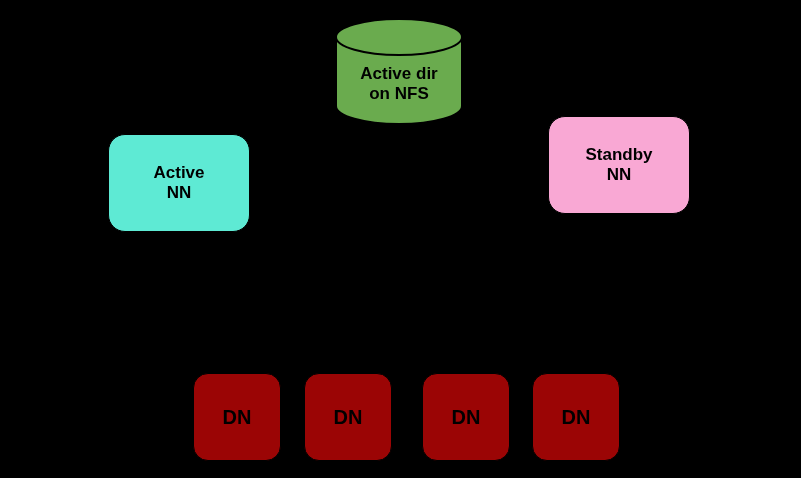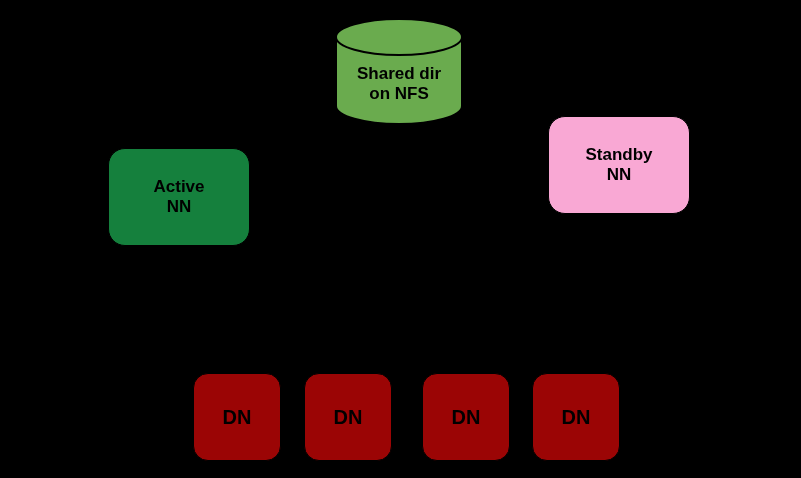--- a/index.html
+++ b/index.html
@@ -67,26 +67,26 @@
 <body>
 
 <div id="canvas" style="width: 801px; height: 478px; background: rgb(0, 0, 0);">
 
   <div class="cylinder" id="shared-storage-node" style="left: 335px; top: 18px; width: 128px; height: 107px;">
     <svg class="cyl-svg" id="cyl-svg" xmlns="http://www.w3.org/2000/svg" width="128" height="107" viewBox="0 0 128 107">
       <path id="cyl-body" fill="#6aab4e" stroke="#000000" stroke-width="2" d="M1,19 L1,88 A63,18 0 0 0 127,88 L127,19 Z"></path>
       <ellipse id="cyl-top" fill="#6aab4e" stroke="#000000" stroke-width="2" cx="64" cy="19" rx="63" ry="18"></ellipse>
     </svg>
     <div class="cyl-text" id="cyl-text-wrap" style="top: 29px; height: 74px;">
-      <div class="node-label">Shared dir
+      <div class="node-label">Active dir
 on NFS</div>
     </div>
   </div>
 
-  <div class="rect-node" id="active-nn-node" style="left: 108px; top: 148px; width: 142px; height: 98px; background: #15803d; border-radius: 17px;">
+  <div class="rect-node" id="active-nn-node" style="left: 108px; top: 134px; width: 142px; height: 98px; background: #5eead4; border-radius: 17px;">
     <div class="node-label">Active
 NN</div>
   </div>
 
   <div class="rect-node" id="standby-nn-node" style="left: 548px; top: 116px; width: 142px; height: 98px; background: #f9a8d4; border-radius: 17px;">
     <div class="node-label">Standby
 NN</div>
   </div>
 
   <div id="datanode-layer">

